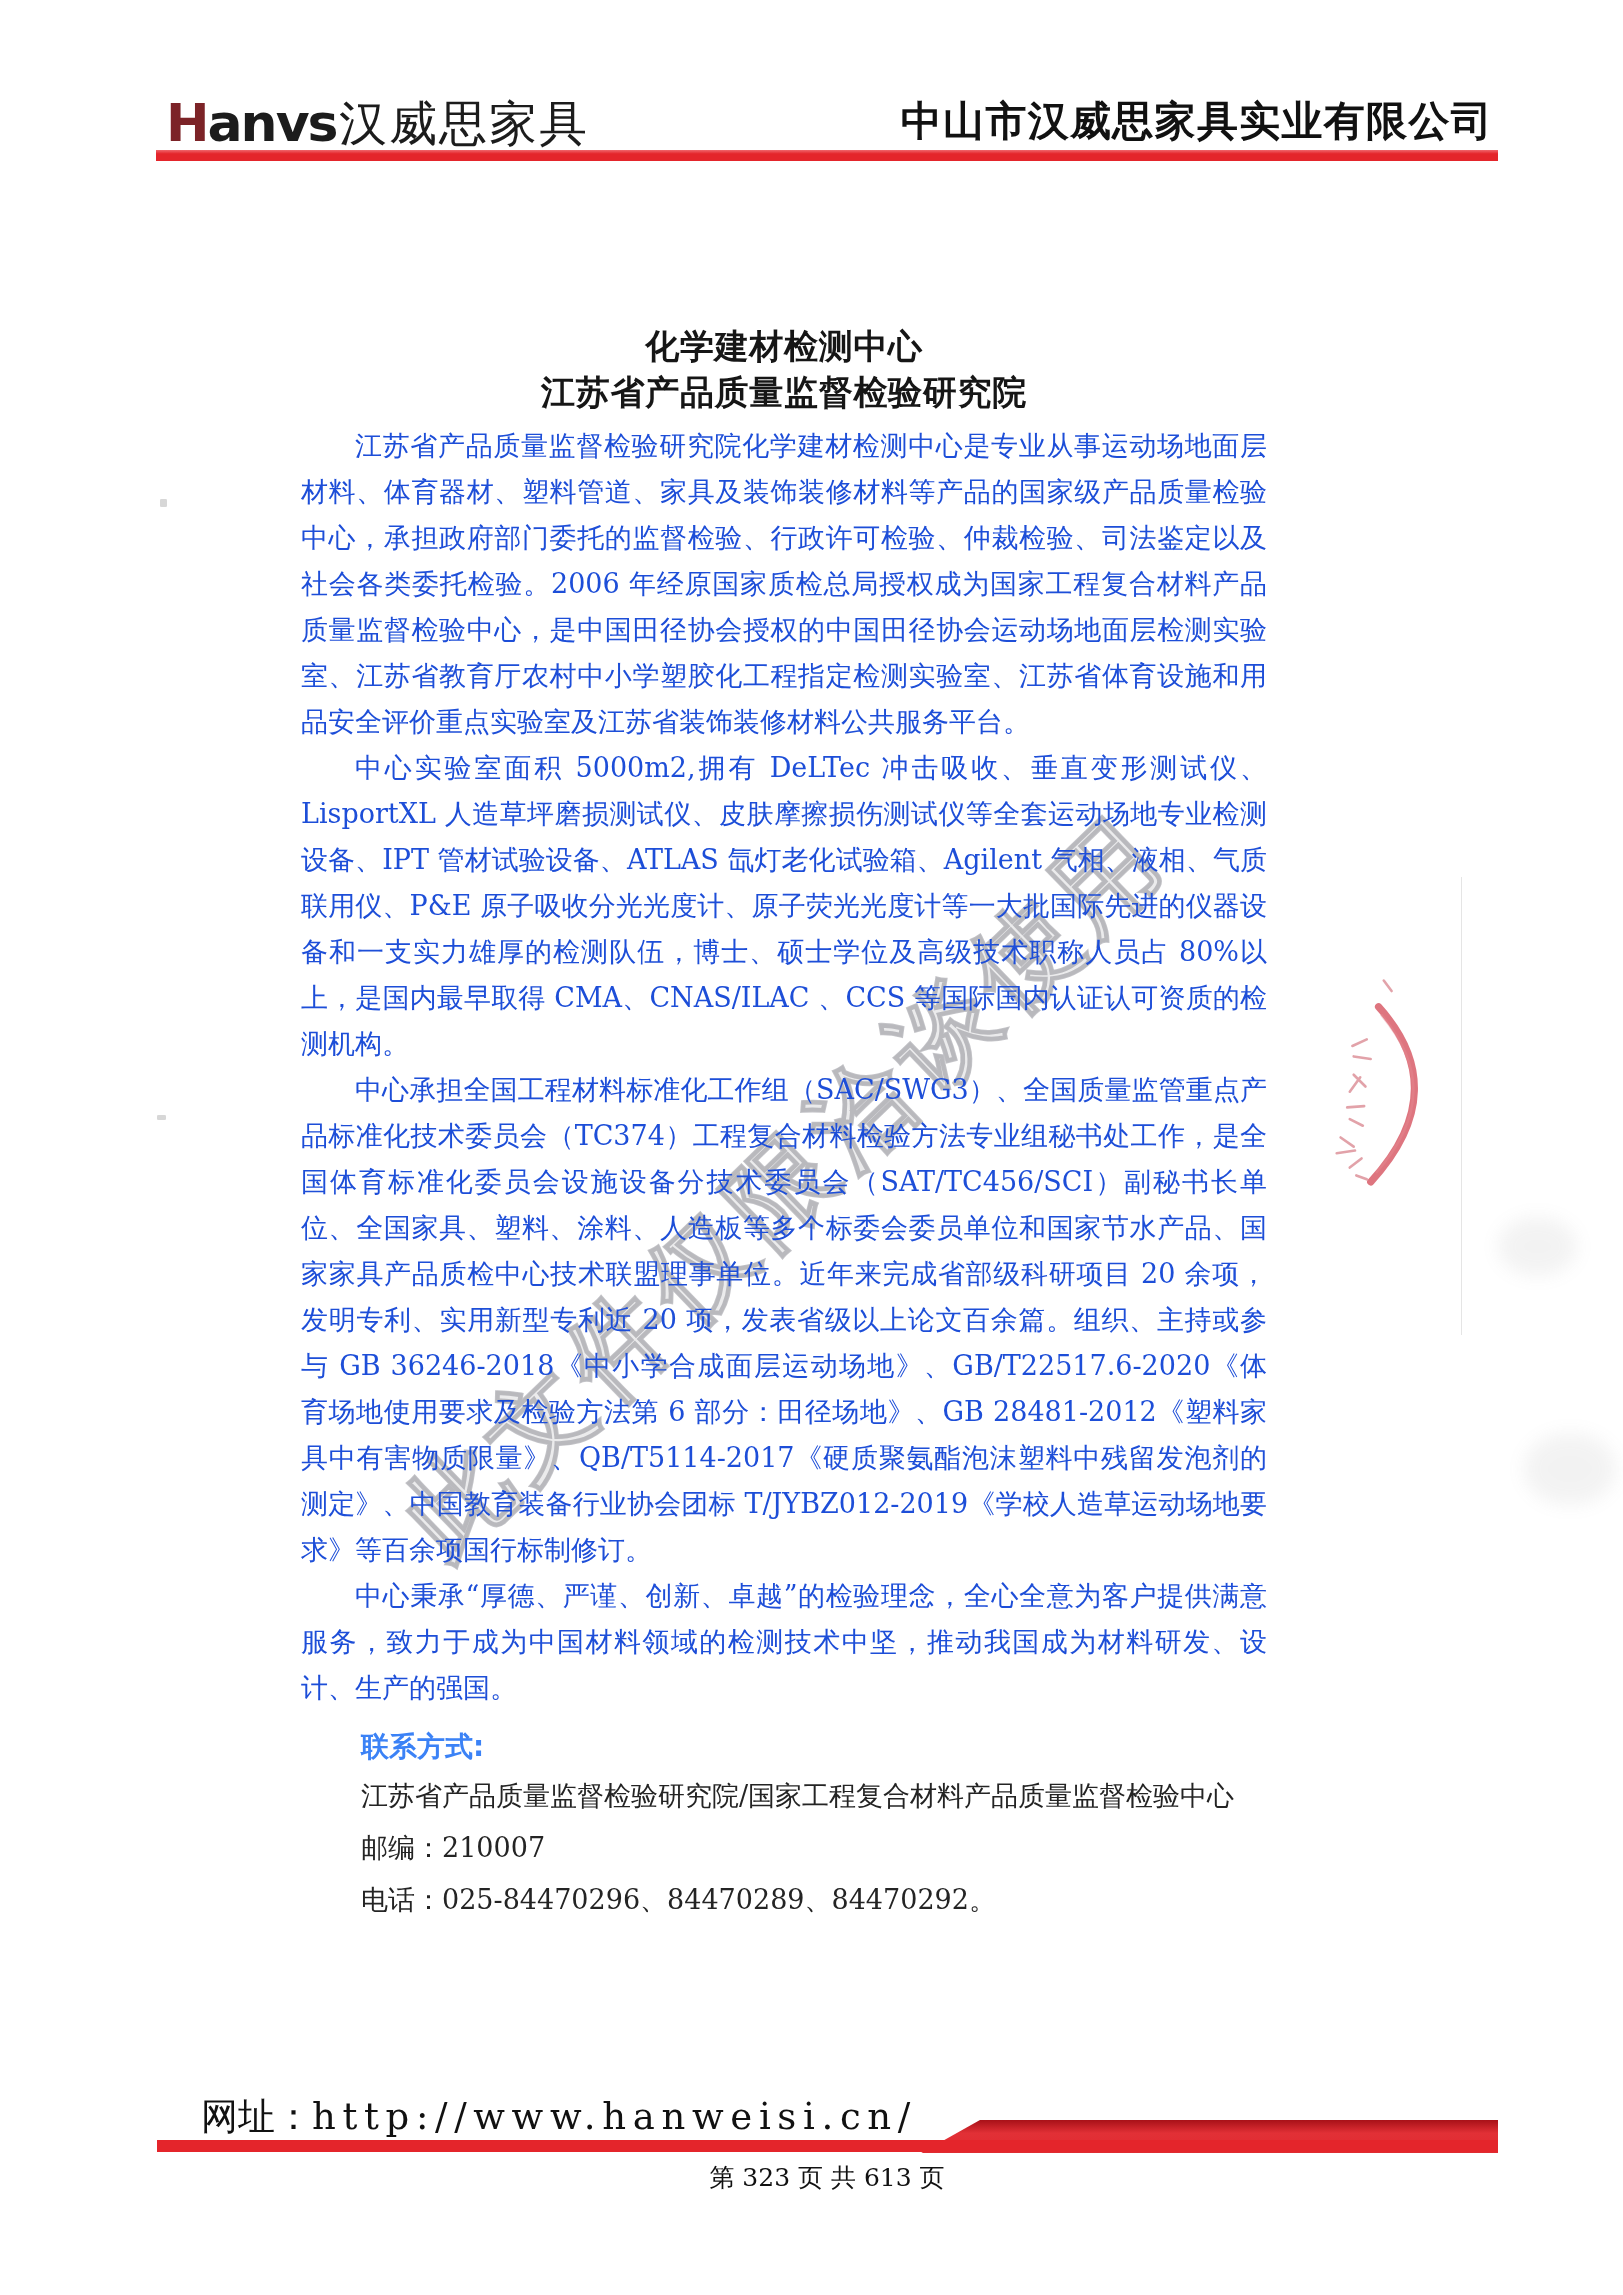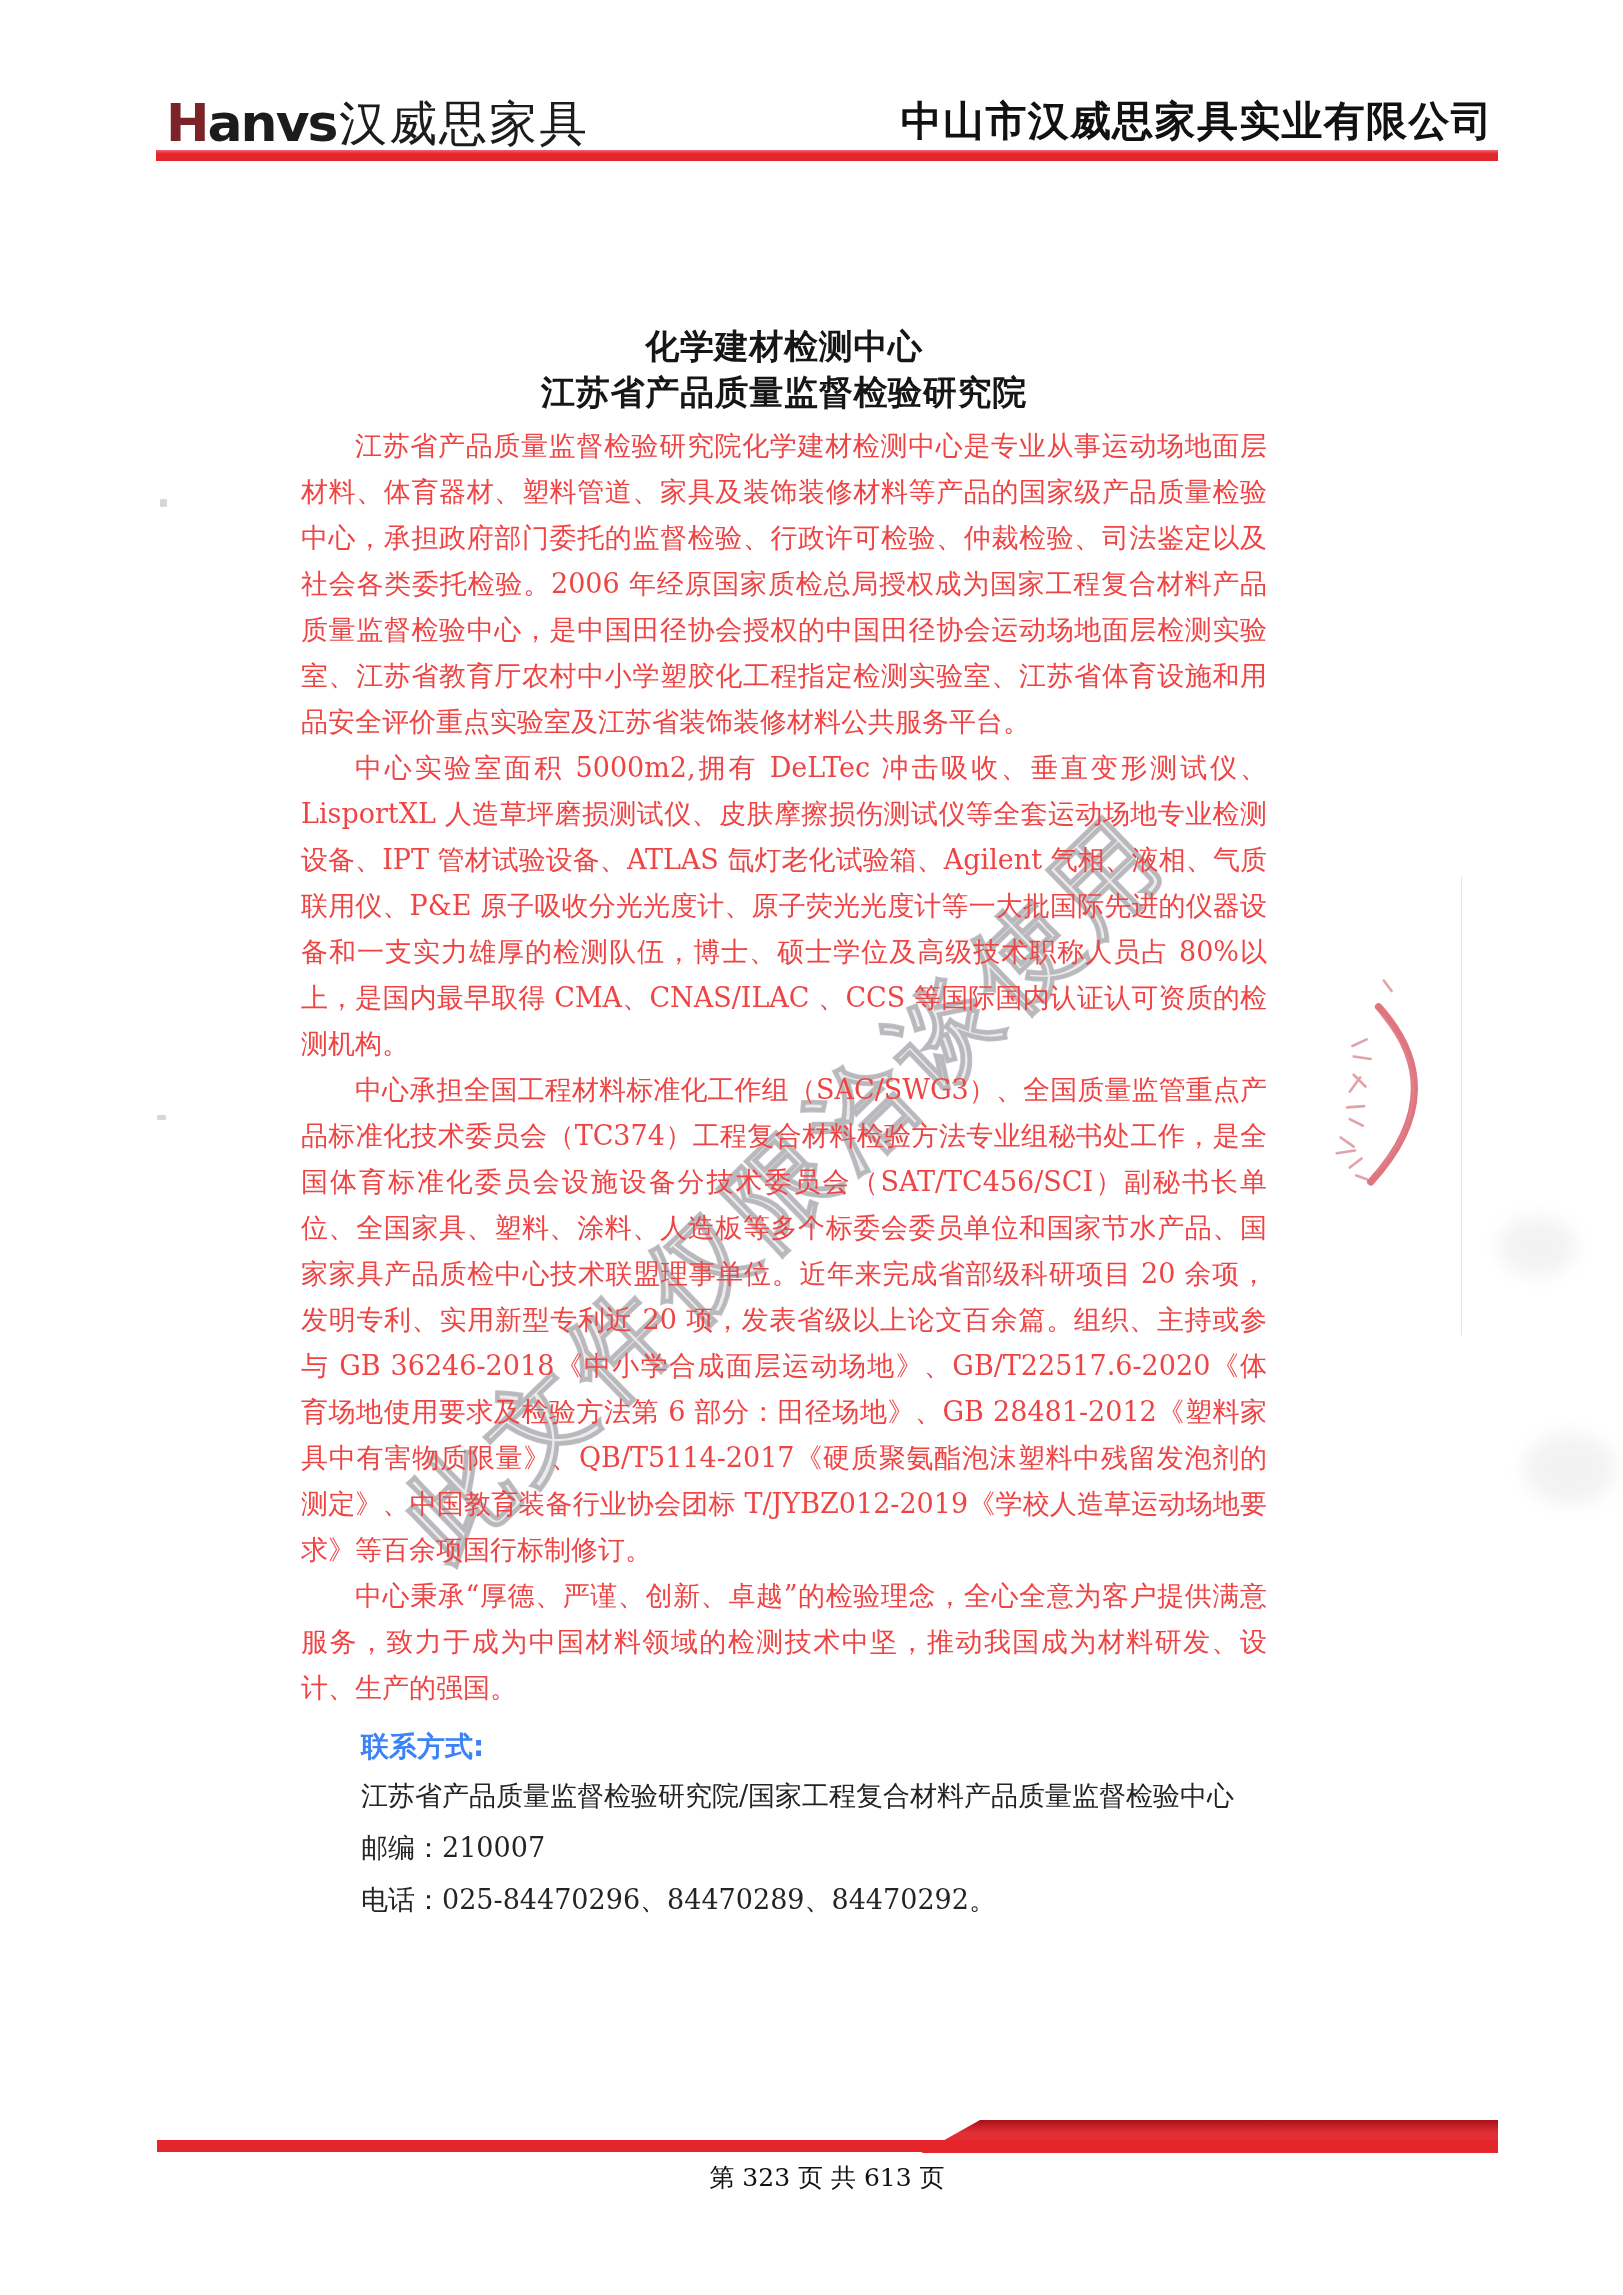--- a/index.html
+++ b/index.html
@@ -50,21 +50,21 @@
   .doc-title{
     text-align:center;
     font-family:"DejaVu Sans","Liberation Sans",sans-serif;
     font-weight:bold;font-size:34px;line-height:46px;letter-spacing:0.7px;
     color:#161616;margin:0;
   }
   .doc-body p{
     margin:0;
     font-size:27px;line-height:46px;
     text-indent:2em;text-align:justify;
-    color:#ef4444;
+    color:#1d4ed8;
   }
   .doc-body{margin-top:7.9px;}
   .contact-heading{
     margin:11.8px 0 0 60px;
     font-family:"DejaVu Sans","Liberation Sans",sans-serif;
     font-weight:bold;font-size:28px;line-height:47px;color:#3b82f6;
   }
   .contact-line{
     margin:0 0 0 60px;
     font-size:27px;line-height:52px;color:#242424;
@@ -154,18 +154,19 @@
       <path d="M 30 268 l 20 14 m -26 10 l 28 -4"></path>
       <path d="M 44 314 l 18 -14 m -8 26 l 16 6"></path>
     </g>
   </svg>
   <div class="scan-vline"></div>
   <div class="speck s1"></div>
   <div class="speck s2"></div>
   <div class="blotch b1"></div>
   <div class="blotch b2"></div>
 
+  <div class="site-line"><span>网址：</span><span class="url">http://www.hanweisi.cn/</span></div>
   <div class="footer-block"></div>
   <div class="footer-thin-bar"></div>
   <div class="page-number">第 323 页 共 613 页</div>
 
 </div>
 
 
 </body></html>

